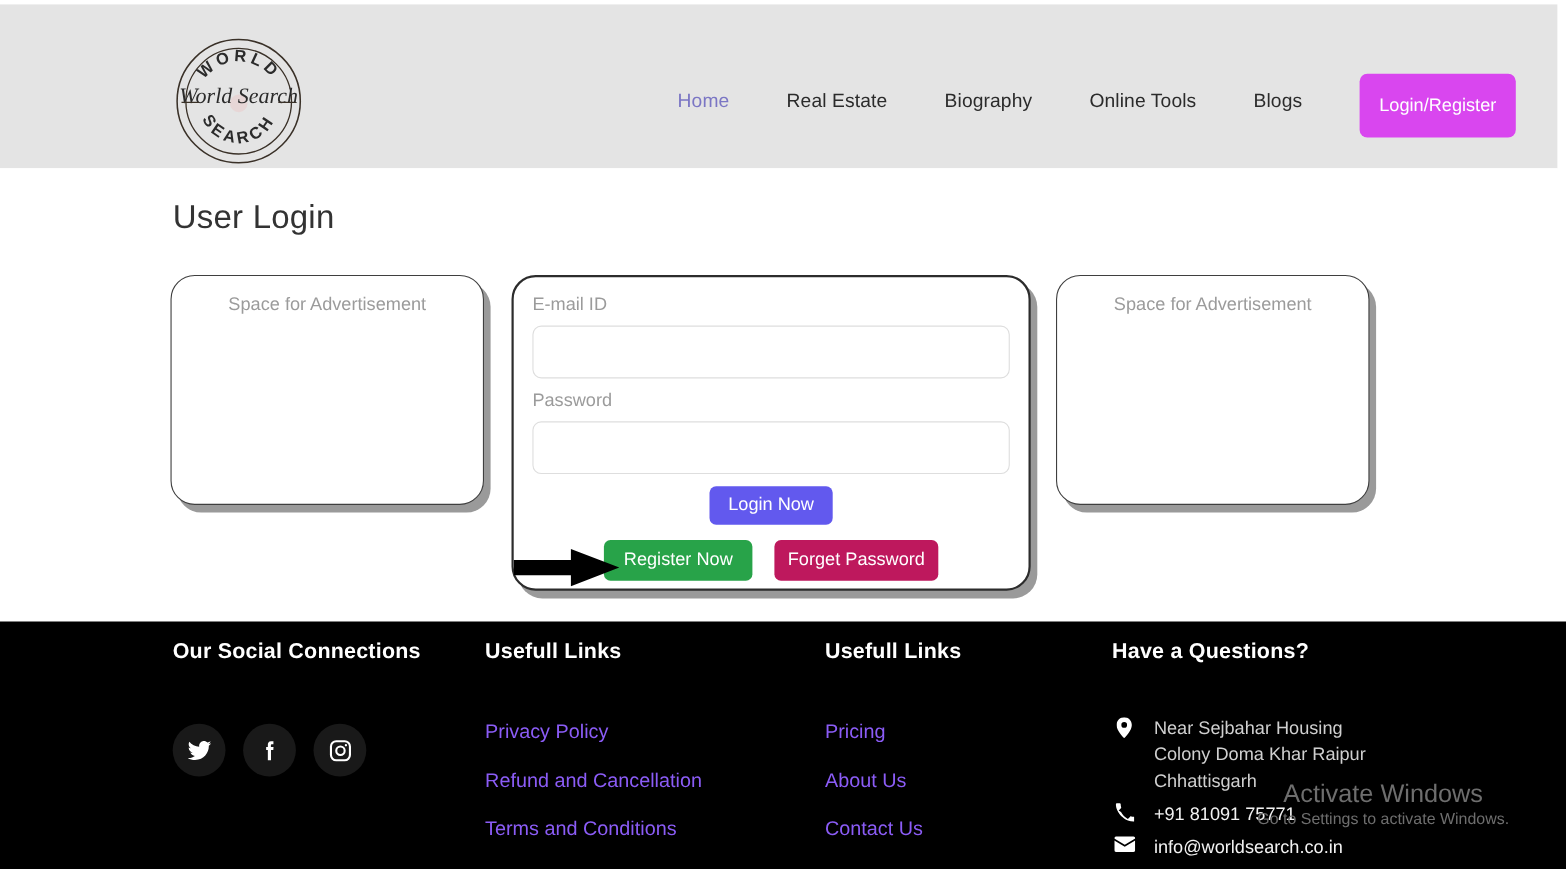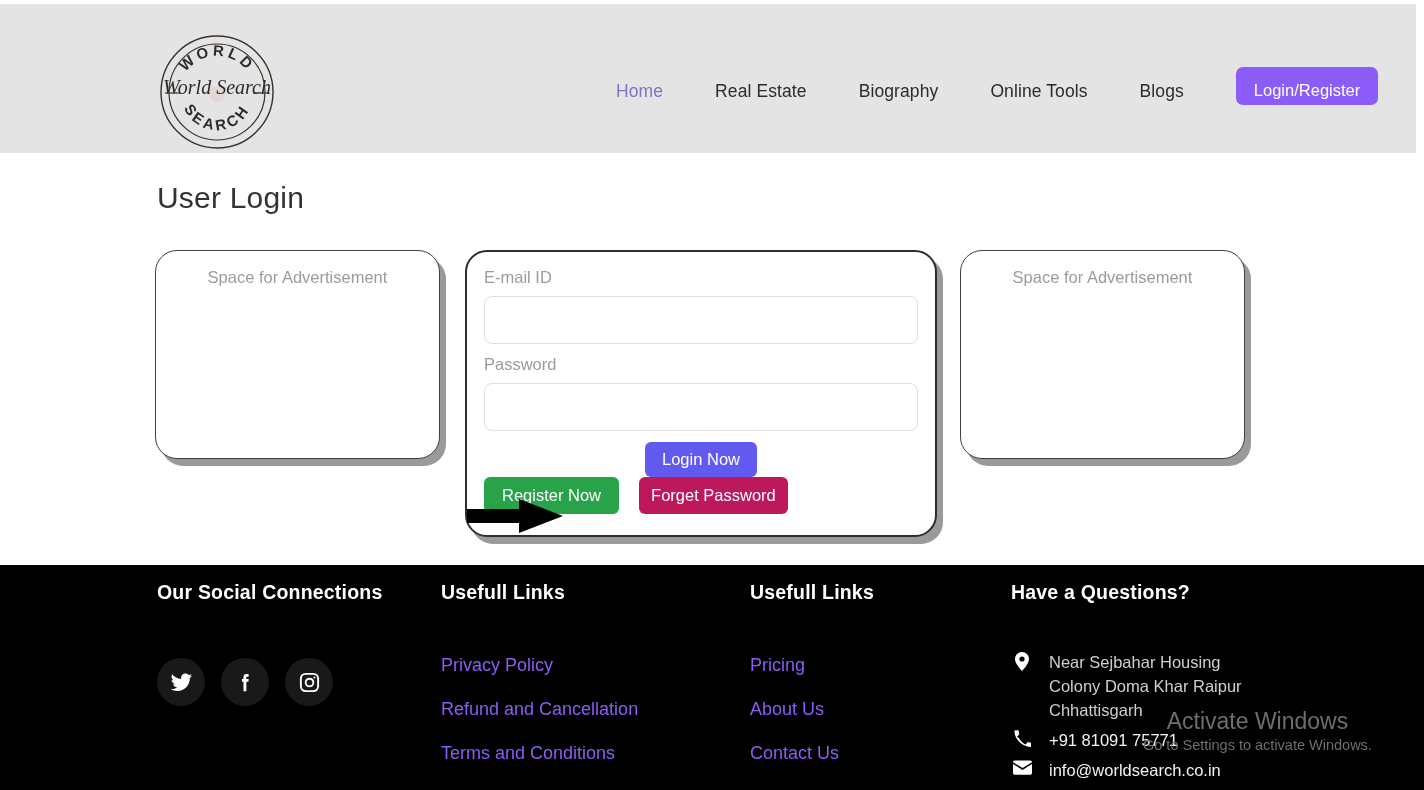--- a/index.html
+++ b/index.html
@@ -55,27 +55,27 @@
     padding: 0 26px;
     line-height: 48px;
     white-space: nowrap;
     letter-spacing: 0.1px;
     cursor: pointer;
   }
   .nav-item.active { color: #7b76c4; }
 
   .nav-cta {
     margin-left: 26px;
-    background: #8b5cf6;
+    background: #d946ef;
     color: #ffffff;
     font-size: 16.5px;
     border: none;
     border-radius: 7px;
     padding: 0 18px;
-    height: 38px;
+    height: 58px;
     line-height: 47px;
     cursor: pointer;
     white-space: nowrap;
     font-family: "Liberation Sans", sans-serif;
   }
 
   
   .main {
     position: absolute;
     top: 153px;
@@ -175,21 +175,23 @@
 
   .btn-login {
     background: #6259ee;
     padding: 0 17px;
     height: 35px;
     line-height: 35px;
   }
 
   .btn-row-secondary {
     display: flex;
+    justify-content: center;
     gap: 20px;
+    margin-top: 14px;
   }
 
   .btn-register {
     background: #28a349;
     padding: 0 18px;
     height: 37px;
     line-height: 37px;
   }
 
   .btn-forget {

